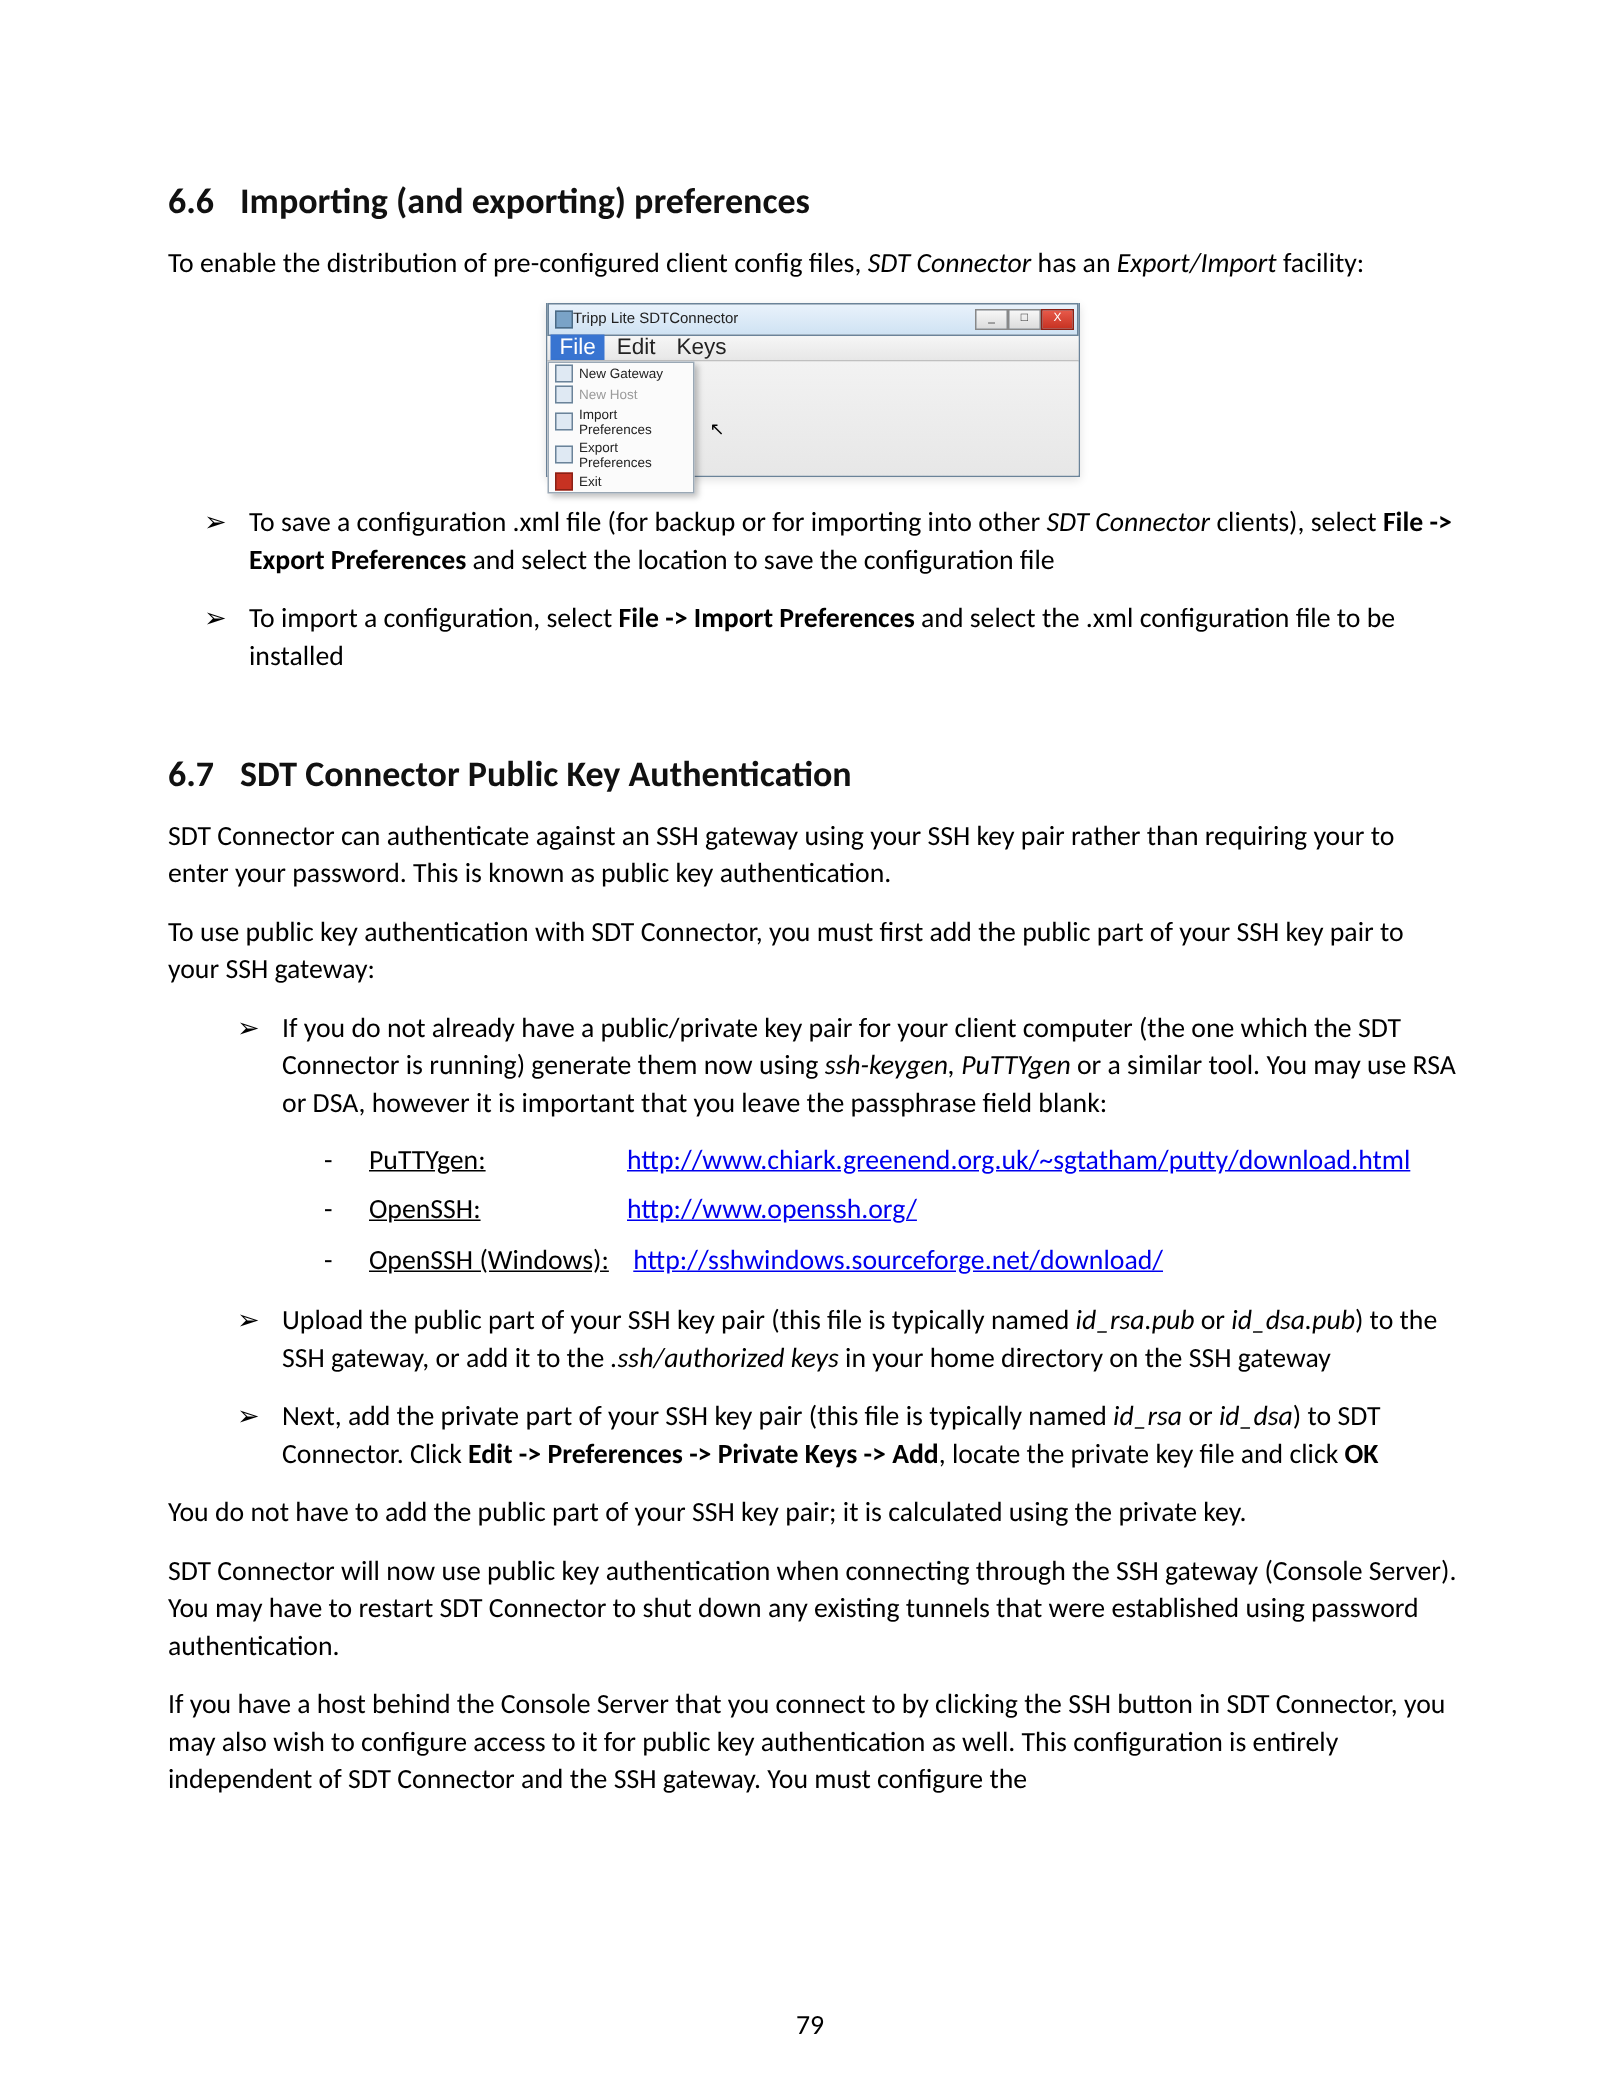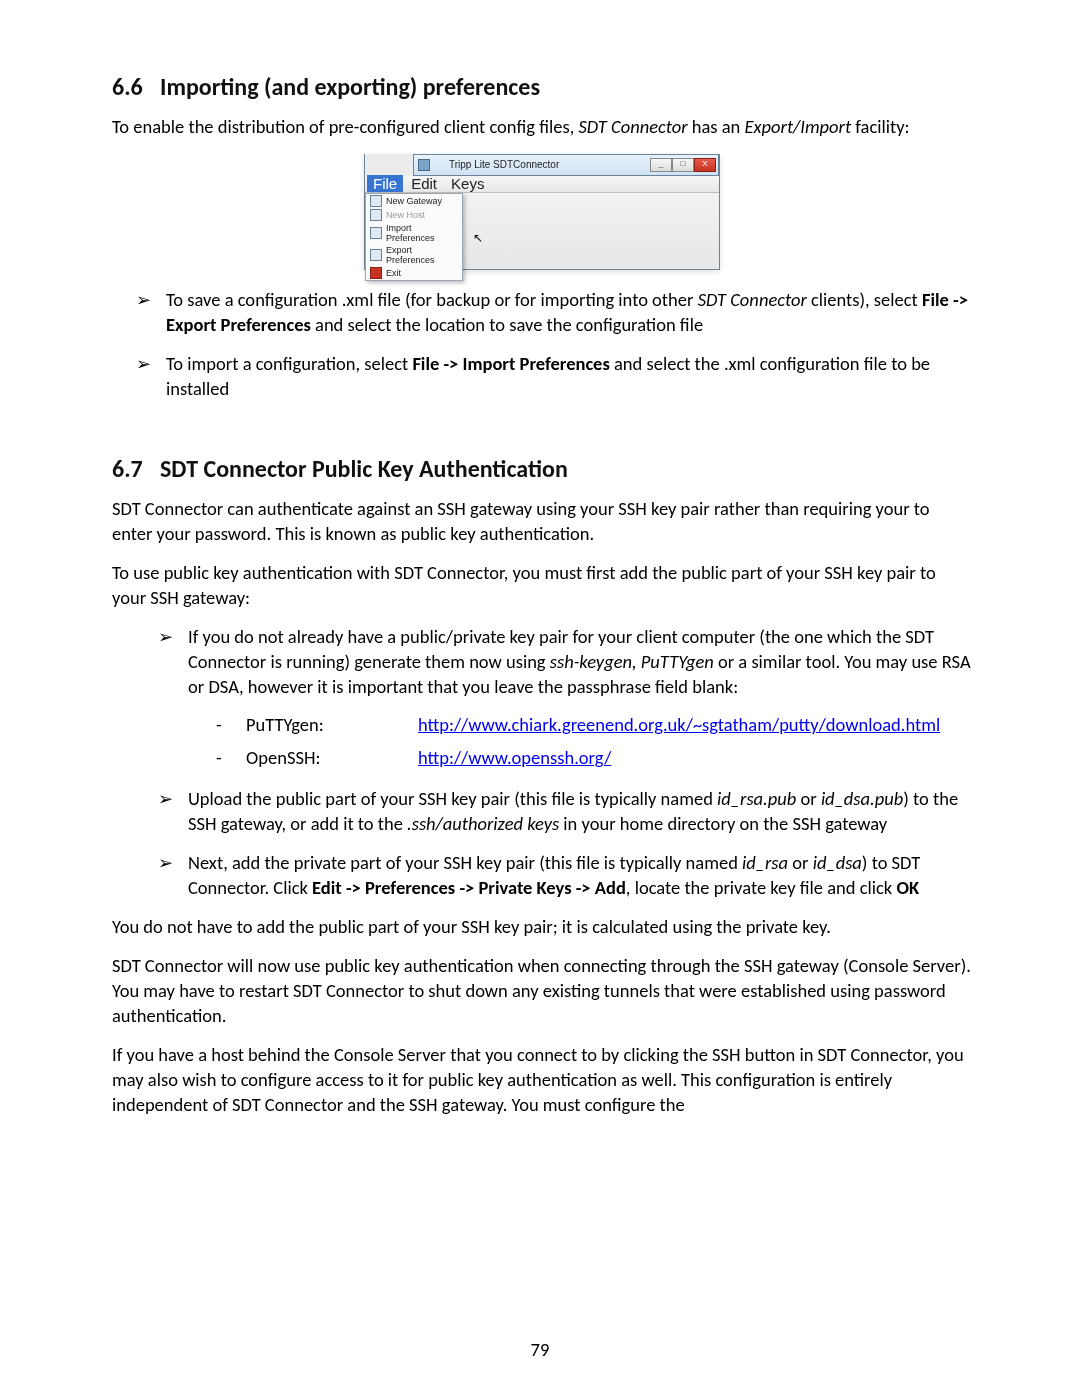--- a/index.html
+++ b/index.html
@@ -5,21 +5,21 @@
   body {
     margin: 0;
     padding: 0;
     background: #fff;
     font-family: Calibri, "Segoe UI", Arial, sans-serif;
     color: #000;
   }
   .page {
     width: 1080px;
     min-height: 1397px;
-    padding: 72px 108px 60px 112px;
+    padding: 120px 108px 60px 112px;
     box-sizing: border-box;
     position: relative;
   }
   h2.section {
     font-size: 24px;
     font-weight: bold;
     margin: 0 0 14px 0;
     color: #111;
   }
   h2.section .num { display: inline-block; width: 48px; }
@@ -65,21 +65,21 @@
     line-height: 1.6;
     padding-left: 30px;
     margin: 0 0 4px 0;
   }
   ul.dash > li::before {
     content: "-";
     position: absolute;
     left: 0;
     top: 0;
   }
-  ul.dash .lbl { display: inline-block; width: 172px; }
+  ul.dash .lbl { display: inline-block; width: 172px; text-decoration: underline; }
 
   a.link {
     color: #0000EE;
     text-decoration: underline;
   }
 
   
   .fig {
     width: 356px;
     margin: 8px auto 18px auto;
@@ -92,22 +92,21 @@
     font-size: 10px;
     box-shadow: 0 2px 6px rgba(0,0,0,.12);
   }
   .titlebar {
     height: 20px;
     background: linear-gradient(#e9f2fb, #cfe2f3);
     border: 1px solid #6b8399;
     display: flex;
     align-items: center;
     padding: 0 2px 0 4px;
-    gap: 19px;
-    margin-left: 48px;
+    gap: 0;
   }
   .titlebar .tb-icon {
     width: 10px; height: 10px;
     background: #7aa3c7;
     border: 1px solid #4b6b86;
   }
   .titlebar .tb-title { flex: 1; color: #222; font-size: 10px; }
   .tb-btns { display: flex; gap: 0; }
   .tb-btn {
     width: 20px; height: 12px;
@@ -258,20 +257,21 @@
 
   <p class="para">SDT Connector can authenticate against an SSH gateway using your SSH key pair rather than requiring your to enter your password. This is known as public key authentication.</p>
   <p class="para">To use public key authentication with SDT Connector, you must first add the public part of your SSH key pair to your SSH gateway:</p>
 
   <ul class="arrow" style="padding-left:52px;">
     <li>
       <span>If you do not already have a public/private key pair for your client computer (the one which the SDT Connector is running) generate them now using </span><span class="italic">ssh-keygen, PuTTYgen</span><span> or a similar tool. You may use RSA or DSA, however it is important that you leave the passphrase field blank:</span>
       <ul class="dash">
         <li><span class="lbl">PuTTYgen:</span><a class="link" href="#">http://www.chiark.greenend.org.uk/~sgtatham/putty/download.html</a></li>
         <li><span class="lbl">OpenSSH:</span><a class="link" href="#">http://www.openssh.org/</a></li>
+        <li><span class="lbl">OpenSSH (Windows):</span> <a class="link" href="#">http://sshwindows.sourceforge.net/download/</a></li>
       </ul>
     </li>
     <li>
       <span>Upload the public part of your SSH key pair (this file is typically named </span><span class="italic">id_rsa.pub</span><span> or </span><span class="italic">id_dsa.pub</span><span>) to the SSH gateway, or add it to the </span><span class="italic">.ssh/authorized keys</span><span> in your home directory on the SSH gateway</span>
     </li>
     <li>
       <span>Next, add the private part of your SSH key pair (this file is typically named </span><span class="italic">id_rsa</span><span> or </span><span class="italic">id_dsa</span><span>) to SDT Connector. Click </span><span class="bold">Edit -&gt; Preferences -&gt; Private Keys -&gt; Add</span><span>, locate the private key file and click </span><span class="bold">OK</span>
     </li>
   </ul>
 

